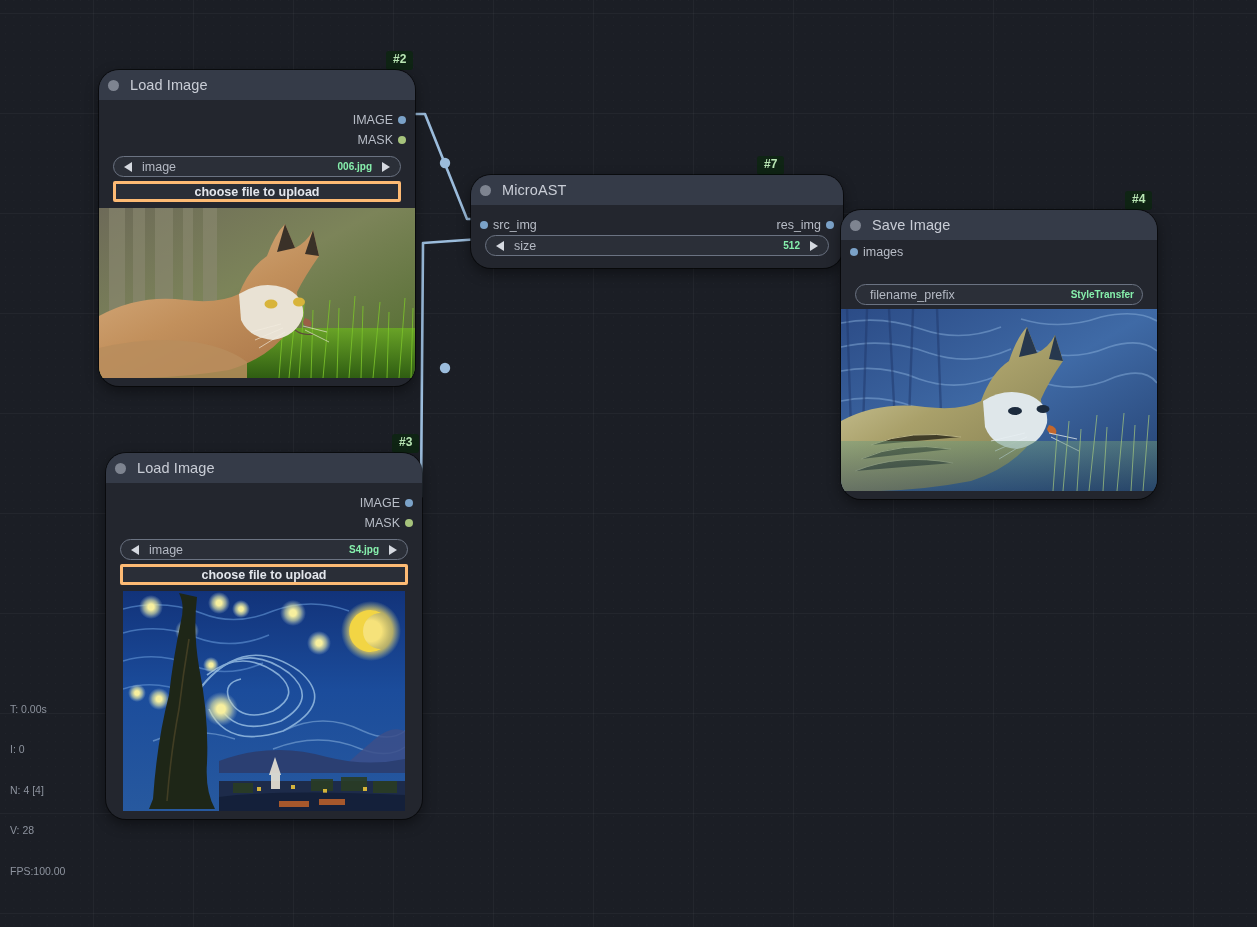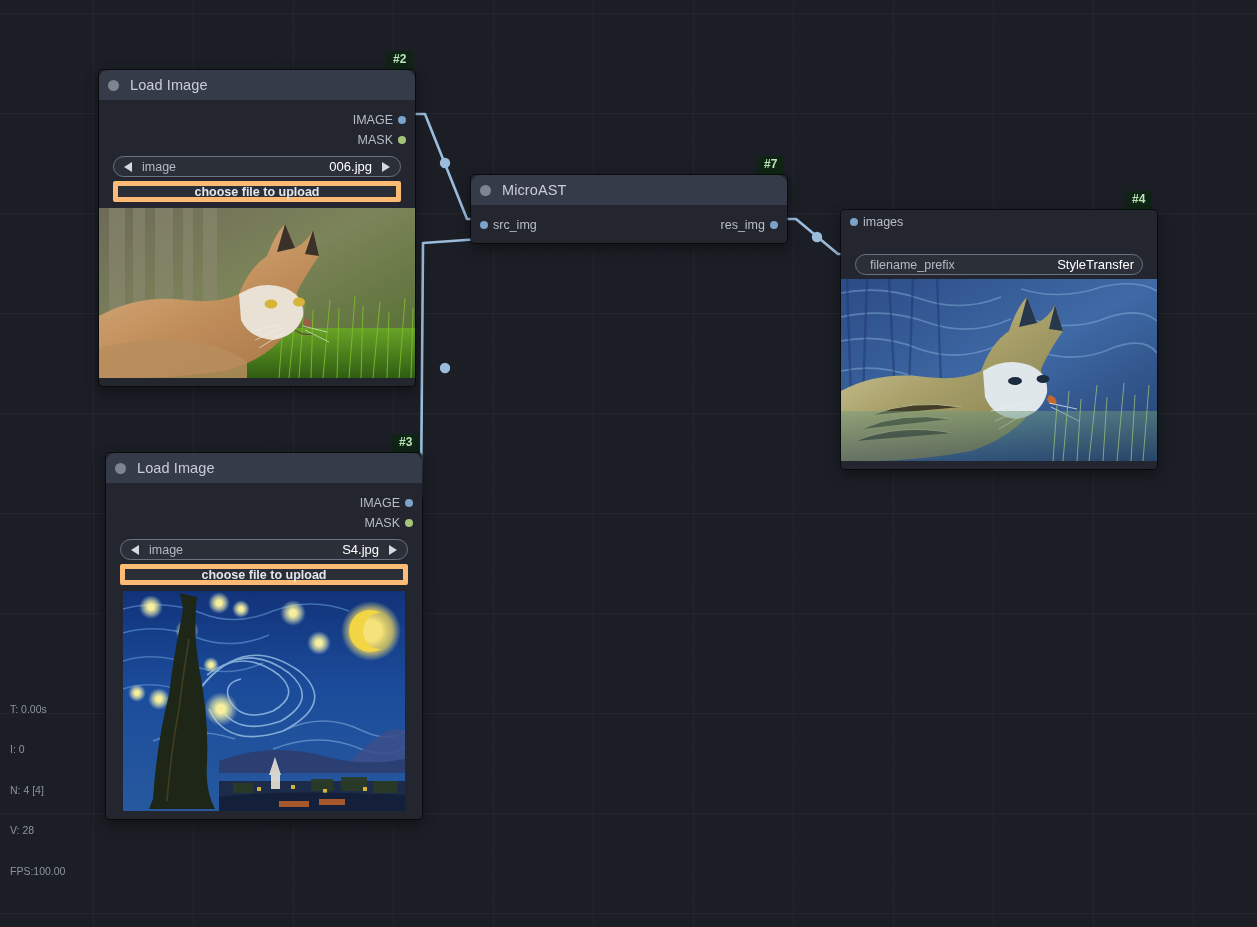--- a/index.html
+++ b/index.html
@@ -20,21 +20,21 @@
       radial-gradient(rgba(255,255,255,0.028) 0.8px, transparent 0.9px);
     background-size: 100px 100px, 100px 100px, 8.33px 8.33px;
     background-position: 93px 13px, 93px 13px, 93px 13px;
     overflow: hidden;
   }
   #links { position: absolute; left: 0; top: 0; width: 1257px; height: 927px; pointer-events: none; }
 
   .node {
     position: absolute;
     background: #23262e;
-    border-radius: 4px;
+    border-radius: 20px;
     box-shadow: 0 0 0 1px rgba(0,0,0,0.55), 0 5px 14px rgba(0,0,0,0.45);
     overflow: hidden;
   }
   .node-title {
     height: 30px;
     background: #353b48;
     display: flex;
     align-items: center;
     padding-left: 9px;
     border-radius: 9px 9px 0 0;
@@ -98,23 +98,23 @@
     align-items: center;
   }
   .widget .wlabel {
     color: #b4b9c3;
     font-size: 12.5px;
     position: absolute;
     left: 28px;
   }
   .widget .wlabel.noarrow { left: 14px; }
   .widget .wvalue {
-    color: #ffffff;
-    font-size: 13px;
-    font-weight: normal;
+    color: #86efac;
+    font-size: 10px;
+    font-weight: bold;
     position: absolute;
     right: 28px;
   }
   .widget .wvalue.noarrow { right: 8px; }
   .arrow {
     position: absolute;
     width: 0; height: 0;
     top: 50%;
     transform: translateY(-50%);
     border-top: 5px solid transparent;
@@ -127,21 +127,21 @@
     right: 8px;
     top: 50%;
     transform: translateY(-50%);
     width: 13px; height: 13px;
     border-radius: 50%;
     background: #4a4237;
   }
   .btn {
     margin: 2px 14px 6px 14px;
     height: 21px;
-    border: 5px solid #fdba74;
+    border: 3px solid #fdba74;
     border-radius: 2px;
     background: #2a2e37;
     color: #e3e6ec;
     font-size: 12.5px;
     font-weight: bold;
     display: flex;
     align-items: center;
     justify-content: center;
   }
 
@@ -252,37 +252,47 @@
             <path d="M186 124 L160 140"></path>
           <path d="M204 118 L228 124"></path>
             <path d="M206 122 L230 134"></path>
         </g>
         <path d="M0 140 Q50 128 96 134 Q130 140 148 154 L148 170 L0 170 Z" fill="#b98d5d" opacity="0.85"></path>
       </svg>
     </div>
   </div>
 
   <div class="badge" style="left:757px; top:156px;">#7</div>
-  <div class="node" id="node7" style="left:471px; top:175px; width:316px;">
+  <div class="node" id="node7" style="left:471px; top:175px; width:372px;">
     <div class="node-title">
       <span class="title-dot"></span>
       <span class="title-text">MicroAST</span>
     </div>
     <div class="node-body">
       <div class="slot-row" style="margin-top:10px; height:20px;padding-left:20px;">
         <span class="slot-dot dot-image" style="left:9px;"></span>
         <span class="slot-label" style="left:22px;">src_img</span>
         <span class="slot-label" style="right:22px;">res_img</span>
         <span class="slot-dot dot-image" style="right:9px;"></span>
       </div>
+      <div class="widget">
+        <span class="arrow arrow-l"></span>
+        <span class="wlabel">size</span>
+        <span class="wvalue">512</span>
+        <span class="arrow arrow-r"></span>
+      </div>
     </div>
   </div>
 
   <div class="badge" style="left:1125px; top:191px;">#4</div>
   <div class="node" id="node4" style="left:841px; top:210px; width:316px;">
+    <div class="node-title">
+      <span class="title-dot"></span>
+      <span class="title-text">Save Image</span>
+    </div>
     <div class="node-body">
       <div class="slot-row slot-in" style="margin-top:2px;">
         <span class="slot-dot dot-image"></span>
         <span class="slot-label">images</span>
       </div>
       <div class="widget" style="margin-top:22px;">
         <span class="wlabel noarrow">filename_prefix</span>
         <span class="wvalue noarrow">StyleTransfer</span>
       </div>
       <svg class="preview" viewBox="0 0 316 182" preserveAspectRatio="none" style="margin-top:4px;">

